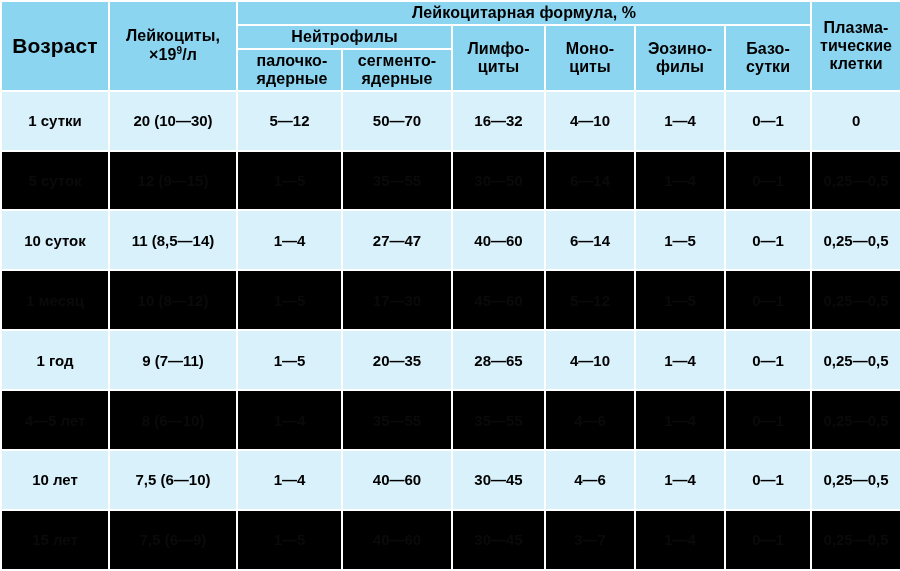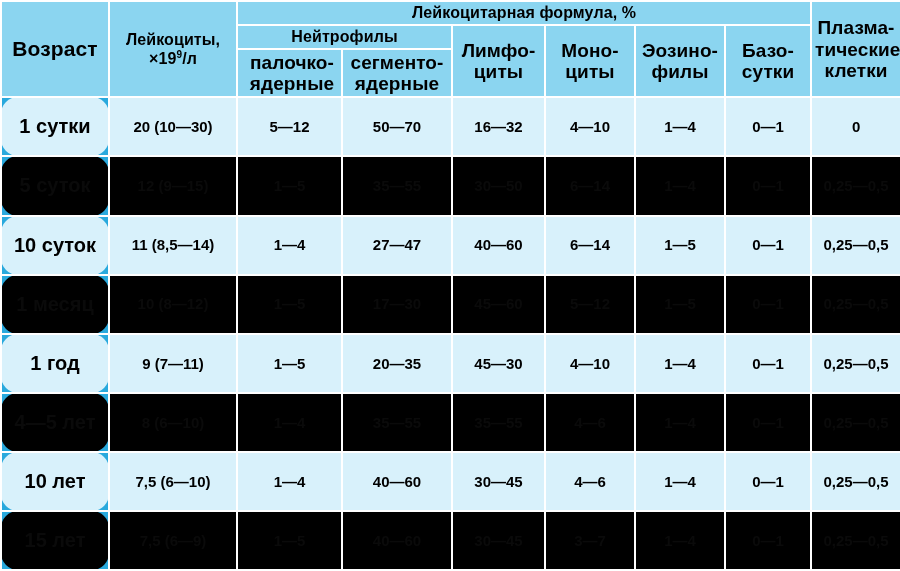--- a/index.html
+++ b/index.html
@@ -31,21 +31,21 @@
     text-align: center;
     vertical-align: middle;
     color: #000000;
     font-weight: bold;
     padding: 2px 3px;
     box-sizing: border-box;
   }
   
   thead td {
     background: #8bd5f0;
-    font-size: 19px;
+    font-size: 16px;
     line-height: 1.12;
     letter-spacing: 0.1px;
   }
   td.hdr-big {
     font-size: 16px;
   }
   td.hdr-age {
     font-size: 21px;
   }
   
@@ -60,22 +60,21 @@
   tbody tr.light td.col-age {
     background: #d8f1fb;
   }
   tbody tr.dark td {
     background: #000000;
     color: #0a0a0a;
   }
   td.col-age {
     text-align: left;
     padding-left: 10px;
-    font-size: 20px;
-    border-radius: 17px;
+    font-size: 15px;
   }
   
   col.c-age    { width: 108px; }
   col.c-leu    { width: 128px; }
   col.c-pal    { width: 105px; }
   col.c-seg    { width: 110px; }
   col.c-lim    { width: 93px; }
   col.c-mon    { width: 90px; }
   col.c-eoz    { width: 90px; }
   col.c-baz    { width: 86px; }
@@ -174,21 +173,21 @@
       <td>5—12</td>
       <td>1—5</td>
       <td>0—1</td>
       <td>0,25—0,5</td>
     </tr>
     <tr class="light">
       <td class="col-age">1 год</td>
       <td>9 (7—11)</td>
       <td>1—5</td>
       <td>20—35</td>
-      <td>45—30</td>
+      <td>28—65</td>
       <td>4—10</td>
       <td>1—4</td>
       <td>0—1</td>
       <td>0,25—0,5</td>
     </tr>
     <tr class="dark">
       <td class="col-age">4—5 лет</td>
       <td>8 (6—10)</td>
       <td>1—4</td>
       <td>35—55</td>

